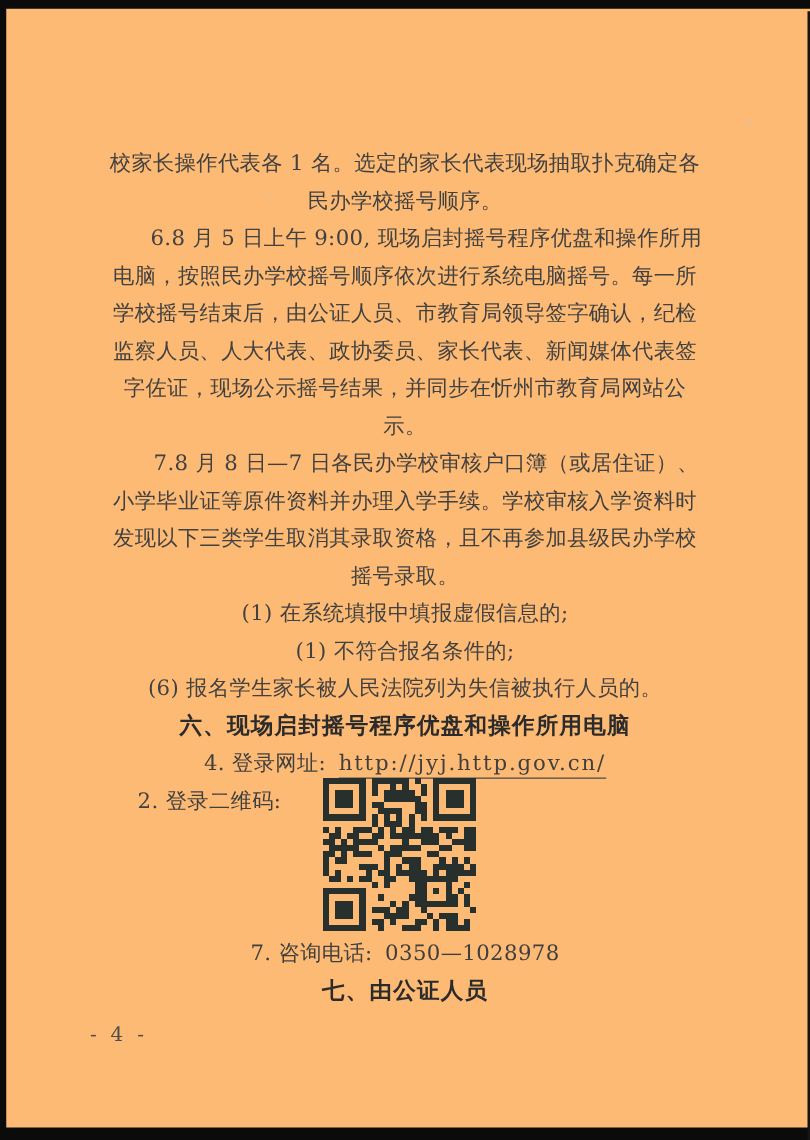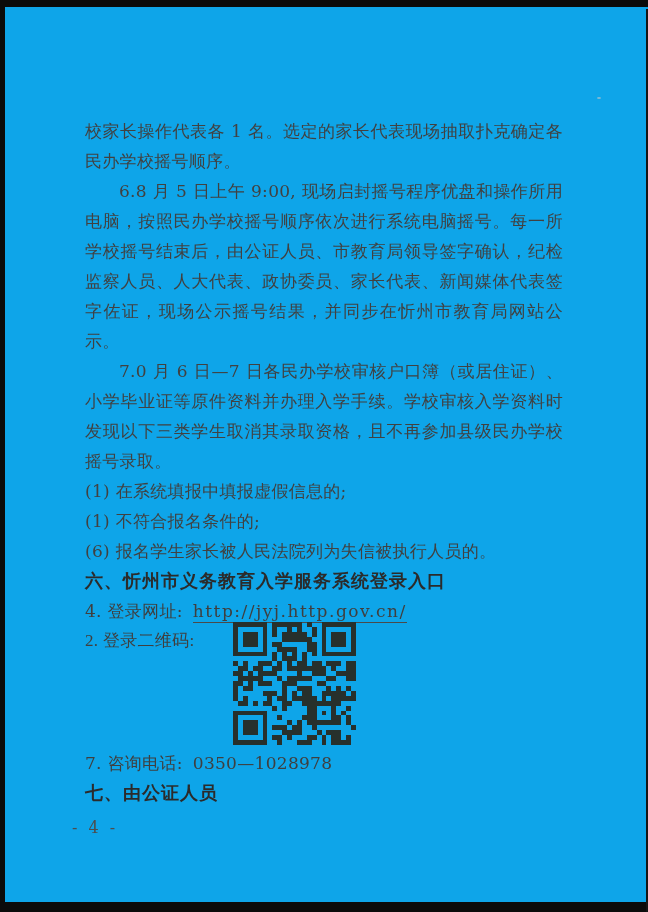--- a/index.html
+++ b/index.html
@@ -1,20 +1,20 @@
 <!DOCTYPE html>
 <html><head>
 <meta charset="utf-8">
 <style>
   html, body { margin: 0; padding: 0; background: #ffffff; }
   .page {
     position: relative;
     width: 648px;
     height: 912px;
-    background: #0ea5e9;
+    background: #fdba74;
     overflow: hidden;
     font-family: "DejaVu Serif", serif;
     color: #3f3f3f;
     box-sizing: border-box;
   }
   
   .edge { position: absolute; background: #0b0b0b; }
   .edge-top    { top: 0; left: 0; right: 0; height: 7px; }
   .edge-bottom { bottom: 0; left: 0; right: 0; height: 10px; }
   .edge-left   { top: 0; bottom: 0; left: 0; width: 5px; }
@@ -23,21 +23,21 @@
   .content {
     position: absolute;
     left: 85px;
     top: 116px;
     width: 478px;
     font-size: 17px;
     line-height: 30px;
     text-align: justify;
     letter-spacing: 0.3px;
   }
-  .content p, .content h2 { margin: 0; padding: 0; }
+  .content p, .content h2 { margin: 0; padding: 0; text-align: center; }
   .para { color: #414141; }
   .indent { text-indent: 2em; }
   .list-item { margin-left: 34px; text-align: left; }
   .heading {
     margin-left: 27px;
     font-family: "DejaVu Sans", sans-serif;
     font-weight: bold;
     font-size: 18px;
     line-height: 30px;
     color: #2b2b2b;
@@ -48,25 +48,25 @@
   .label { margin-right: 10px; }
   .url {
     color: #3f3f3f;
     text-decoration: none;
     border-bottom: 1.5px solid #4a4a4a;
     padding-bottom: 1px;
     letter-spacing: 1.5px;
     cursor: pointer;
   }
   .qr-row {
+    margin-left: 25px;
     display: flex;
     align-items: flex-start;
     text-align: left;
     margin-bottom: 3px;
-    font-family: Liberation Serif, serif;
   }
   .qr-row .label { width: 130px; flex: 0 0 auto; }
   .qr { display: block; margin-left: 8px; margin-top: -4px; }
   .page-number {
     position: absolute;
     left: 72px;
     top: 818px;
     font-size: 16px;
     letter-spacing: 3px;
     color: #4d4d4d;
@@ -85,27 +85,27 @@
   <div class="edge edge-bottom"></div>
   <div class="edge edge-left"></div>
   <div class="edge edge-right"></div>
 
   <div class="speck speck-1"></div>
   <div class="speck speck-2"></div>
 
   <div class="content">
     <p class="para">校家长操作代表各 1 名。选定的家长代表现场抽取扑克确定各民办学校摇号顺序。</p>
     <p class="para indent">6.8 月 5 日上午 9:00, 现场启封摇号程序优盘和操作所用电脑，按照民办学校摇号顺序依次进行系统电脑摇号。每一所学校摇号结束后，由公证人员、市教育局领导签字确认，纪检监察人员、人大代表、政协委员、家长代表、新闻媒体代表签字佐证，现场公示摇号结果，并同步在忻州市教育局网站公示。</p>
-    <p class="para indent">7.0 月 6 日—7 日各民办学校审核户口簿（或居住证）、小学毕业证等原件资料并办理入学手续。学校审核入学资料时发现以下三类学生取消其录取资格，且不再参加县级民办学校摇号录取。</p>
+    <p class="para indent">7.8 月 8 日—7 日各民办学校审核户口簿（或居住证）、小学毕业证等原件资料并办理入学手续。学校审核入学资料时发现以下三类学生取消其录取资格，且不再参加县级民办学校摇号录取。</p>
 
     <p class="para list-item">(1) 在系统填报中填报虚假信息的;</p>
     <p class="para list-item">(1) 不符合报名条件的;</p>
     <p class="para list-item">(6) 报名学生家长被人民法院列为失信被执行人员的。</p>
 
-    <h2 class="heading">六、忻州市义务教育入学服务系统登录入口</h2>
+    <h2 class="heading">六、现场启封摇号程序优盘和操作所用电脑</h2>
 
     <p class="num-line">
       <span class="label">4. 登录网址:</span><a class="url">http://jyj.http.gov.cn/</a>
     </p>
 
     <div class="qr-row">
       <span class="label">2. 登录二维码:</span>
       <svg id="qr" class="qr" shape-rendering="crispEdges" viewBox="0 0 125 125" width="123" height="123">
           <rect x="0" y="0" width="5" height="5" fill="#27302c"></rect>
           <rect x="5" y="0" width="5" height="5" fill="#27302c"></rect>

